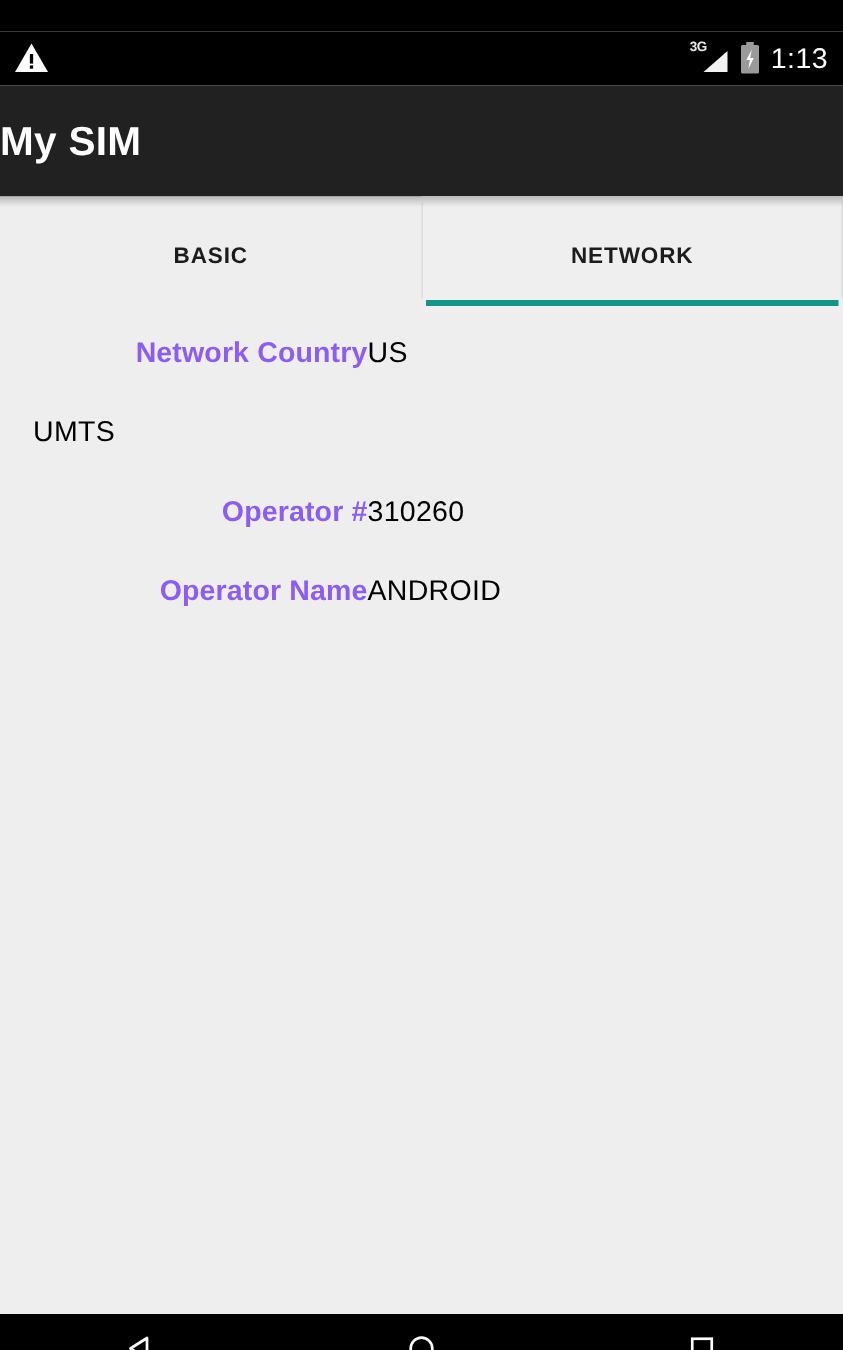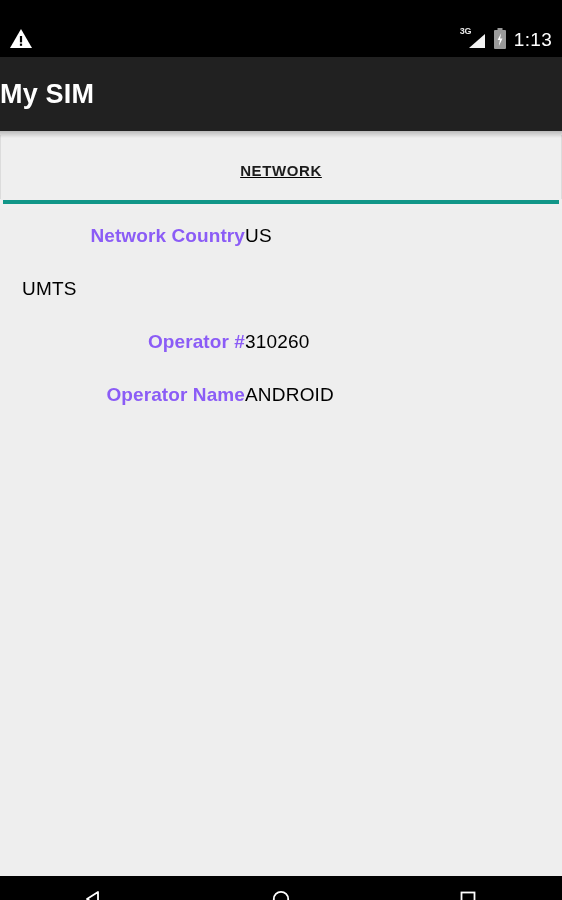--- a/index.html
+++ b/index.html
@@ -58,21 +58,21 @@
     background:#eeeeee; display:flex;
   }
   .tab {
     flex:1; position:relative; display:flex; align-items:center;
     justify-content:center; height:78px;
   }
   .tab .tab-label {
     font-size:15px; font-weight:bold; color:#1c1c1c;
     letter-spacing:0.6px; text-transform:uppercase;
   }
-  .tab.active { background:#efefef;text-decoration:underline; }
+  .tab.active { background:#efefef; }
   .tab.active::before, .tab.active::after {
     content:""; position:absolute; top:4px; bottom:10px; width:1px;
     background:#dcdcdc;
   }
   .tab.active::before { left:0; }
   .tab.active::after  { right:0; }
   .tab.divider-left::before {
     content:""; position:absolute; left:0; top:4px; bottom:10px;
     width:1px; background:#dcdcdc;
   }
@@ -137,20 +137,23 @@
       <span class="clock">1:13</span>
     </div>
   </div>
 
   <div class="app-bar">
     <span class="app-title">My SIM</span>
   </div>
   <div class="bar-shadow"></div>
 
   <div class="tab-bar">
+    <div class="tab">
+      <span class="tab-label">BASIC</span>
+    </div>
     <div class="tab active">
       <span class="tab-label">NETWORK</span>
       <span class="tab-underline"></span>
     </div>
   </div>
 
   <div class="content">
     <div class="row">
       <span class="row-label">Network Country</span>
       <span class="row-value">US</span>

